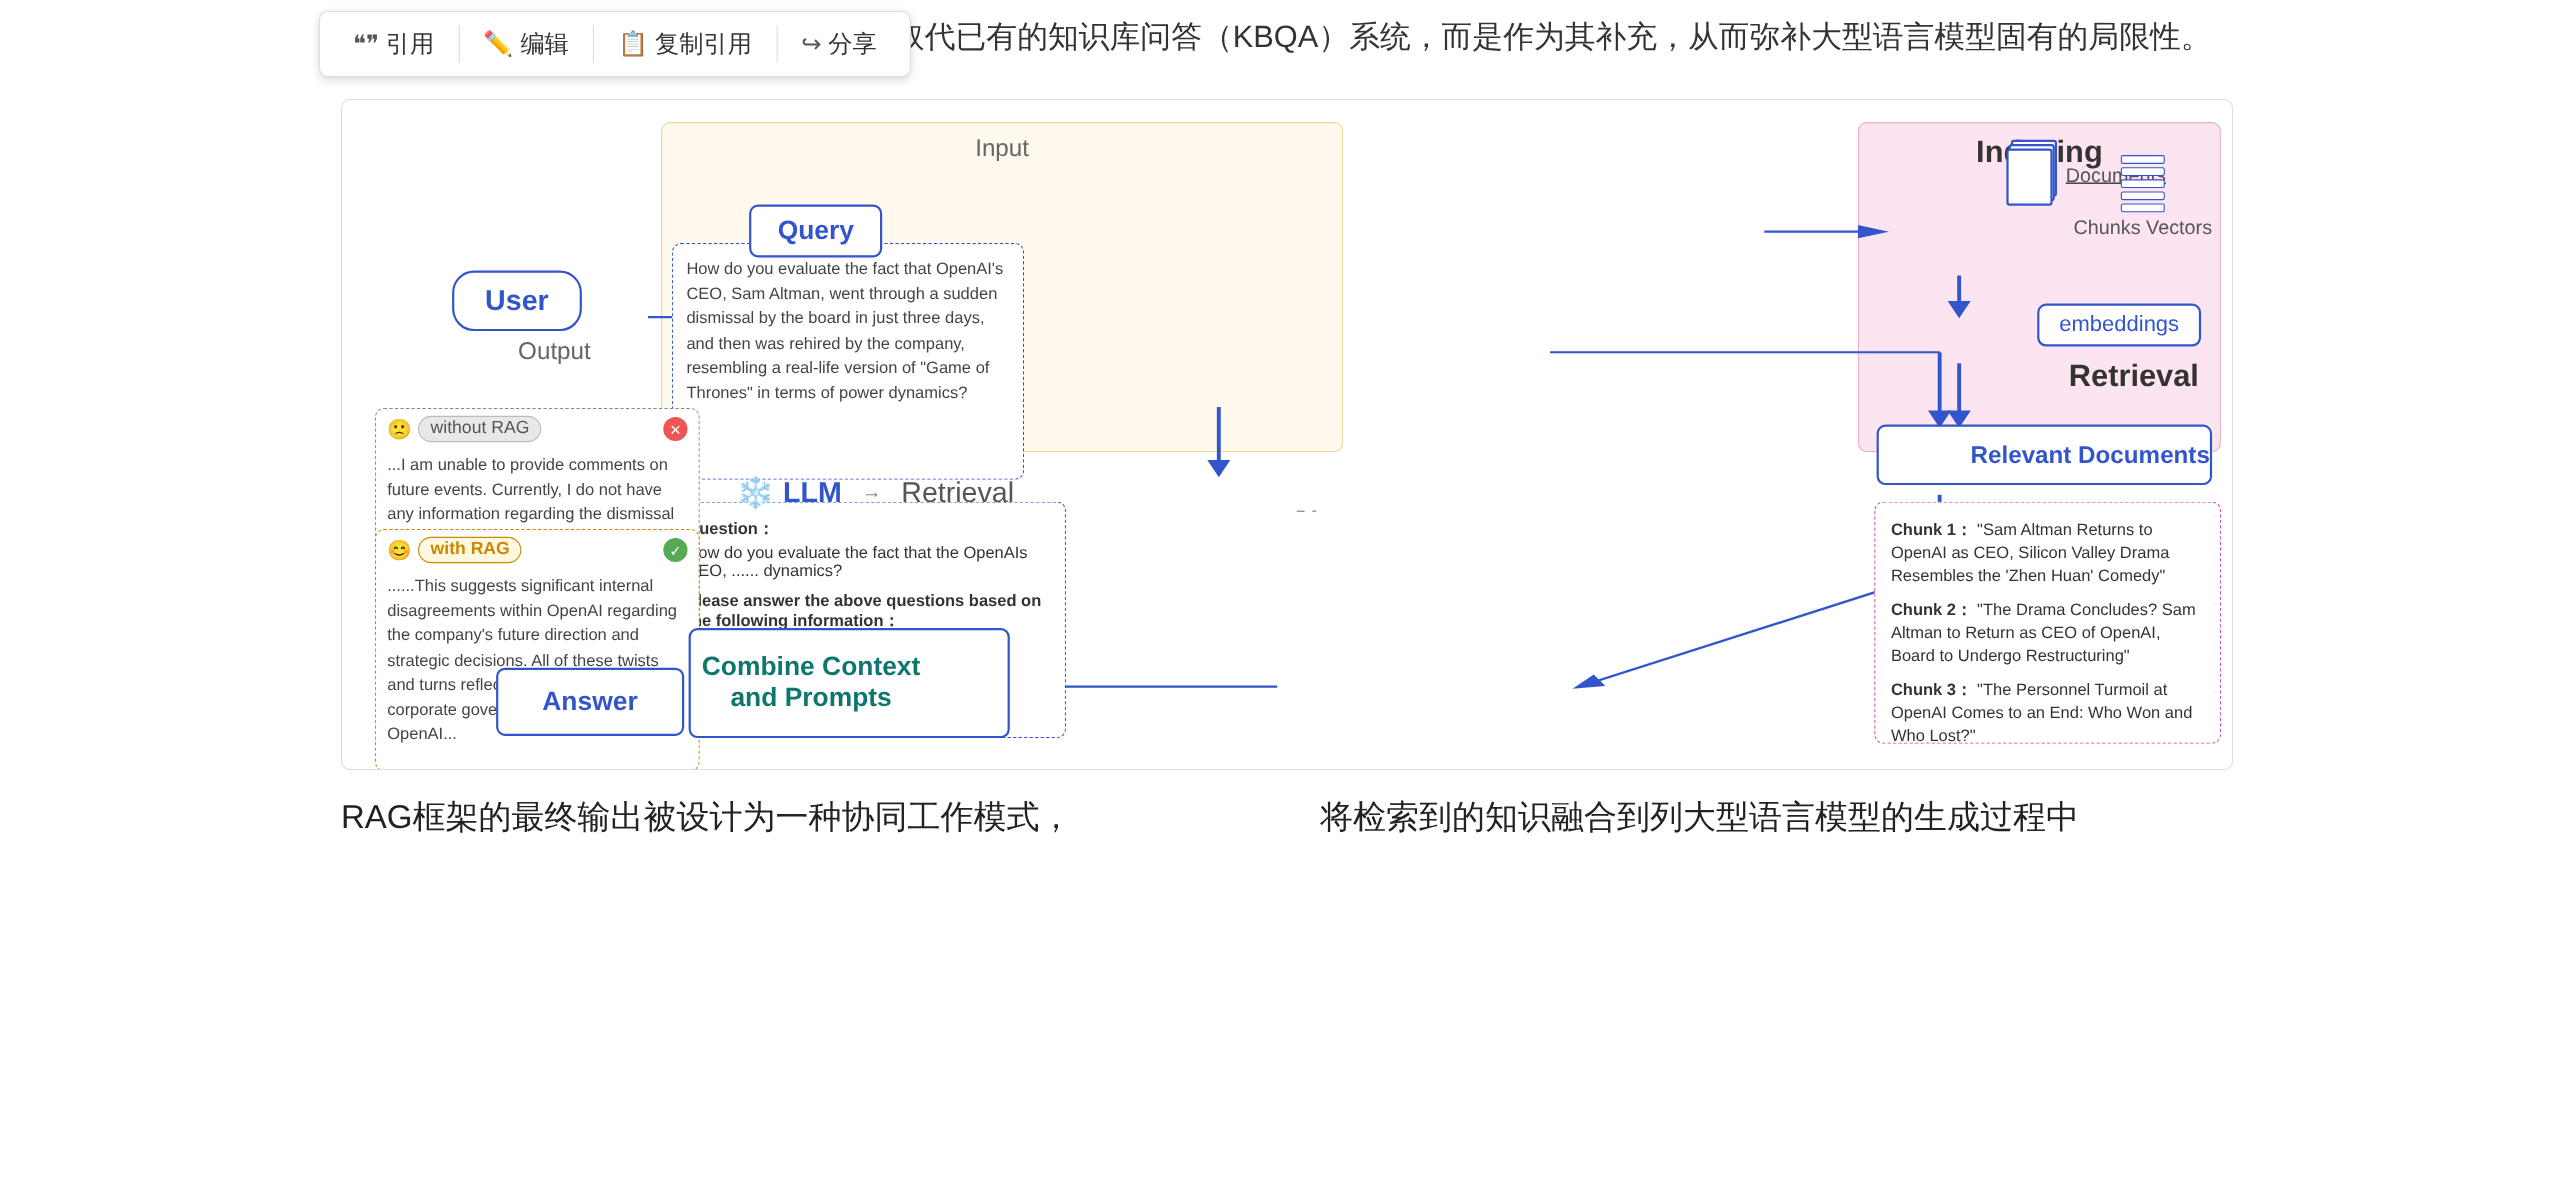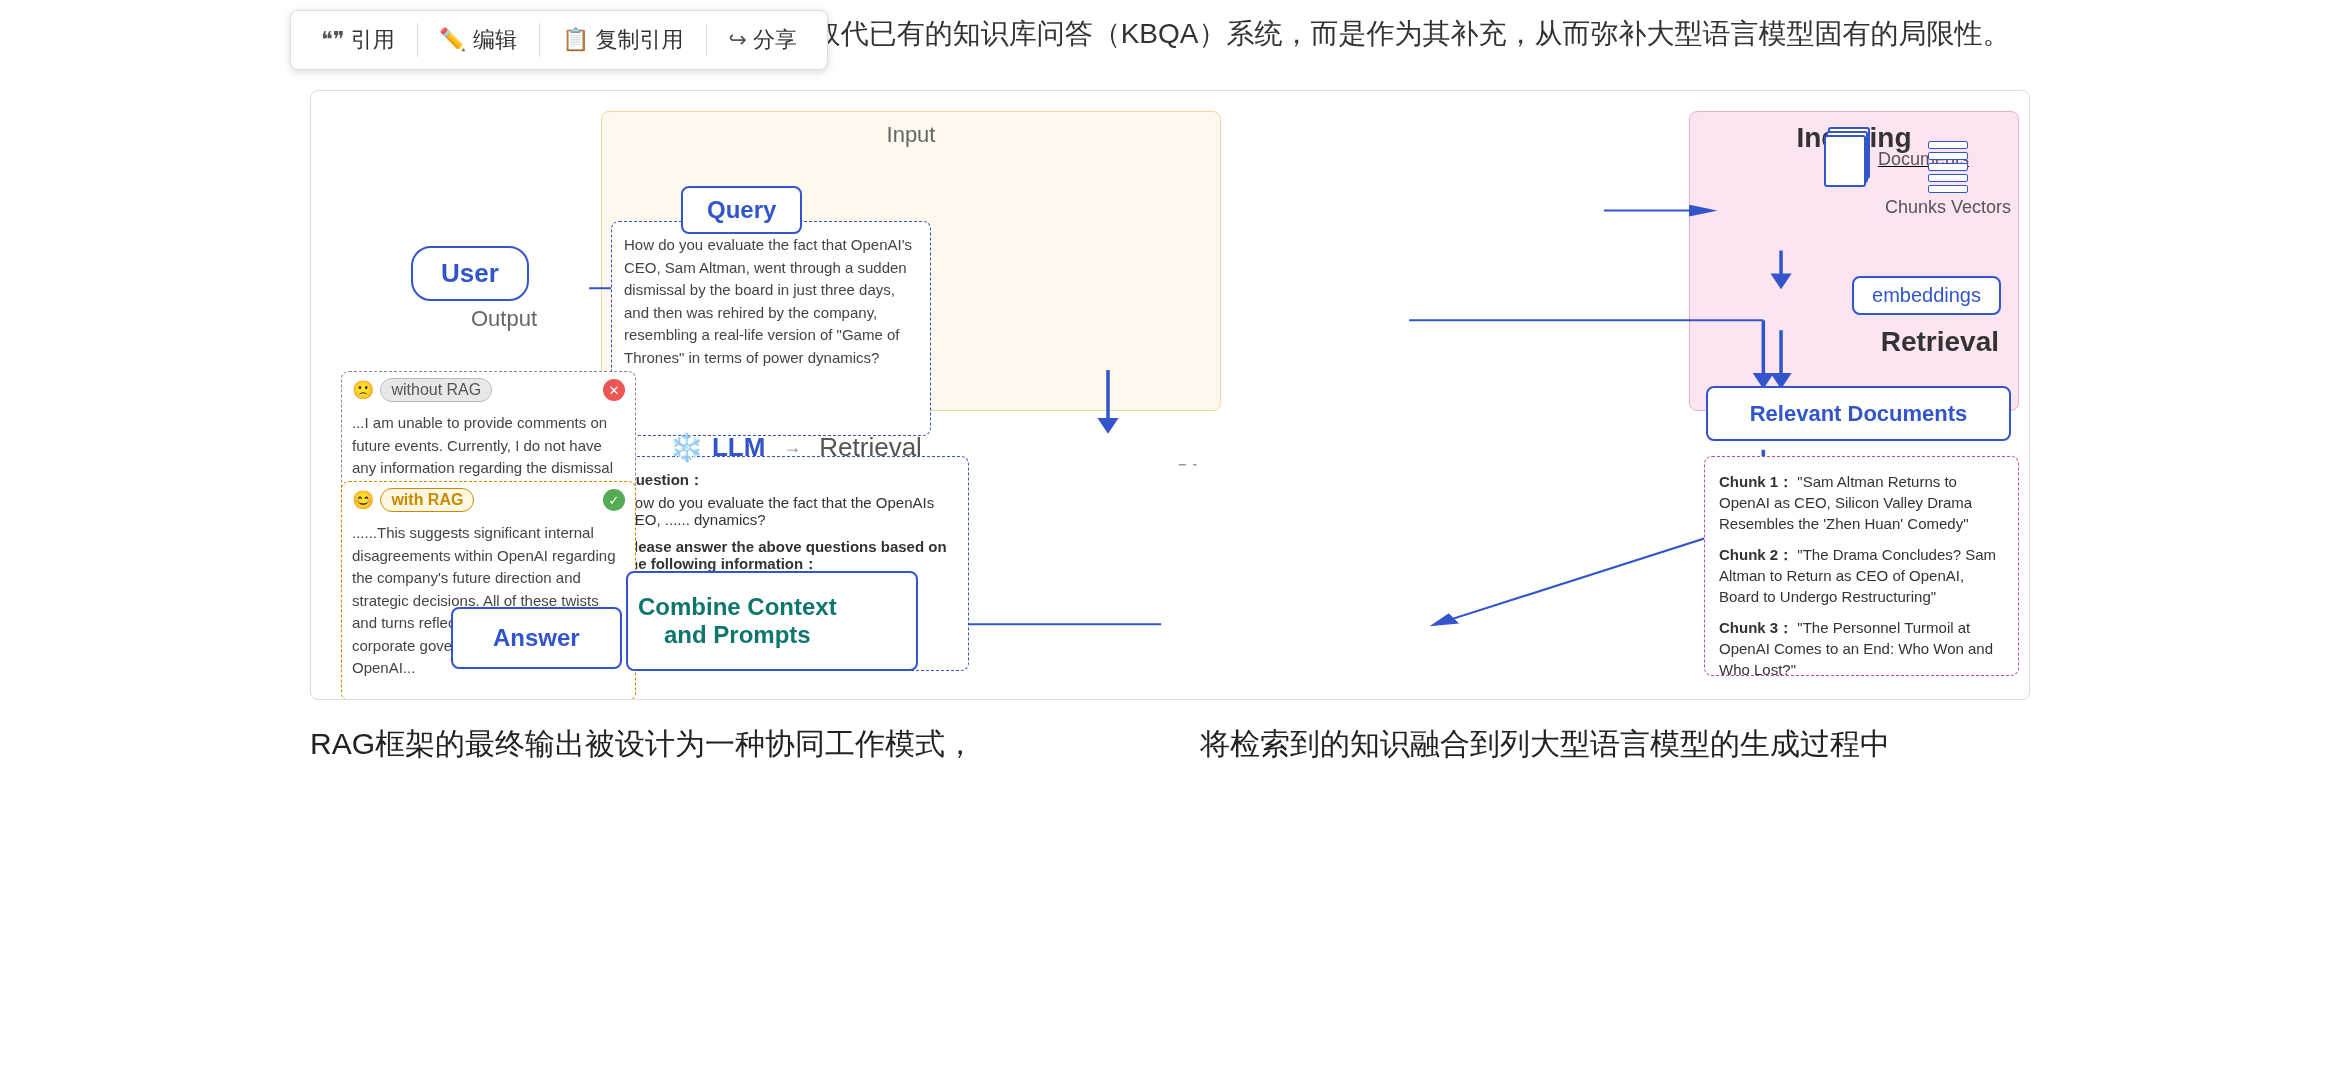--- a/index.html
+++ b/index.html
@@ -340,21 +340,21 @@
       position: absolute;
       top: 295px;
       right: 18px;
       width: 305px;
       height: 55px;
       background: white;
       border: 2.5px solid #3355cc;
       border-radius: 8px;
       display: flex;
       align-items: center;
-      justify-content: center;
+      justify-content: flex-end;
       font-size: 22px;
       font-weight: bold;
       color: #3355cc;
       z-index: 5;
     }
 
     
     .chunks-section {
       position: absolute;
       top: 365px;

